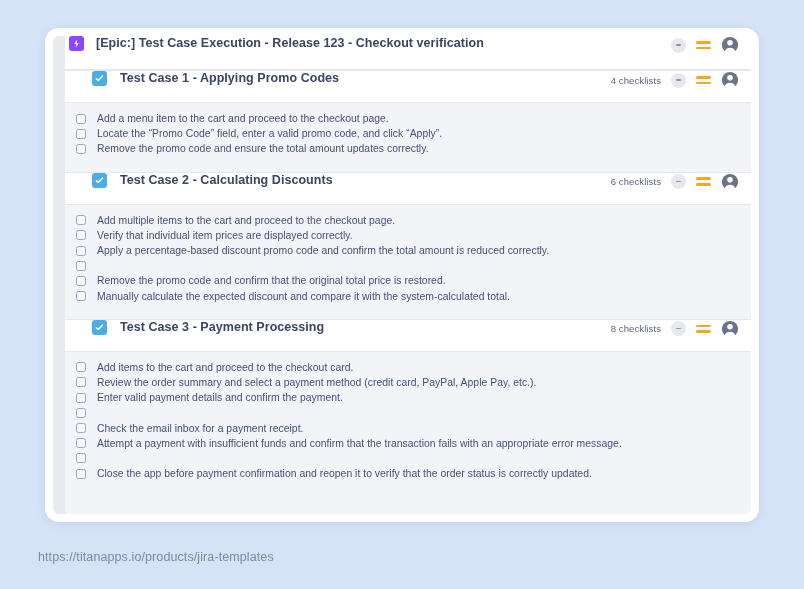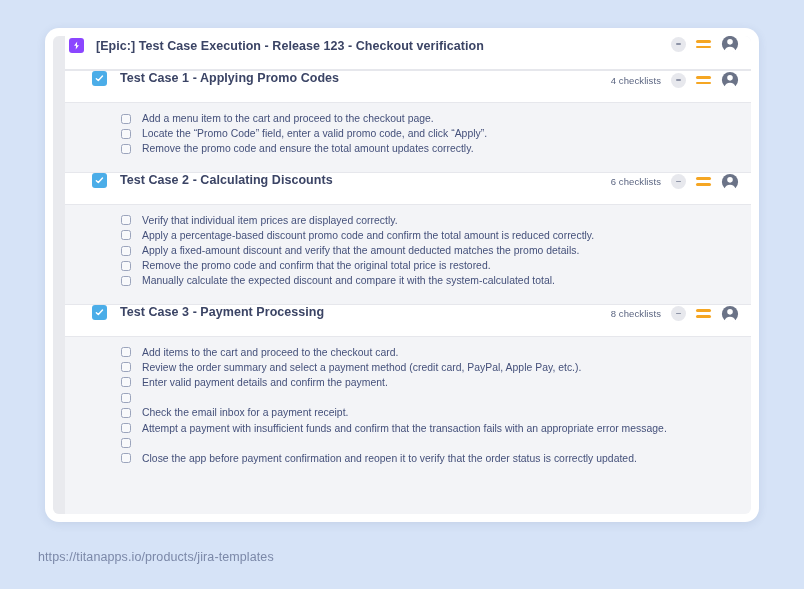--- a/index.html
+++ b/index.html
@@ -50,25 +50,25 @@
   }
 
   .rows {
     position: relative;
     z-index: 2;
   }
 
   
   .epic-row {
     display: flex;
-    align-items: flex-end;
+    align-items: flex-start;
     height: 34px;
     background: #ffffff;
     border-bottom: 1px solid #e6e7ec;
-    padding: 0 12px 16px 12px;
+    padding: 0 12px 0 12px;
     box-sizing: border-box;
   }
   .epic-icon {
     width: 15px;
     height: 15px;
     border-radius: 3px;
     background: #8b46ff;
     margin-left: 4px;
     margin-right: 12px;
     flex: 0 0 auto;
@@ -175,21 +175,21 @@
 
   
   .items-block {
     background: #f3f4f7;
     padding: 8px 0 8px 0;
   }
   .item {
     display: flex;
     align-items: center;
     height: 15.2px;
-    padding-left: 68px;
+    padding-left: 23px;
   }
   .item-checkbox {
     width: 10px;
     height: 10px;
     border: 1.3px solid #9ba4bc;
     border-radius: 2.5px;
     background: #f8f9fb;
     box-sizing: border-box;
     margin-right: 11px;
     flex: 0 0 auto;
@@ -315,29 +315,32 @@
               <circle cx="10" cy="7.6" r="3.1" fill="#ffffff"></circle>
               <path d="M3.9 17.6 a6.4 6.4 0 0 1 12.2 0 A9 9 0 0 1 3.9 17.6Z" fill="#ffffff"></path>
             </svg>
           </span>
         </span>
       </div>
 
       <div class="items-block">
         <div class="item">
           <span class="item-checkbox"></span>
+          <span class="item-text">Add multiple items to the cart and proceed to the checkout page.</span>
+        </div>
+        <div class="item">
+          <span class="item-checkbox"></span>
           <span class="item-text">Verify that individual item prices are displayed correctly.</span>
         </div>
         <div class="item">
           <span class="item-checkbox"></span>
           <span class="item-text">Apply a percentage-based discount promo code and confirm the total amount is reduced correctly.</span>
         </div>
         <div class="item">
           <span class="item-checkbox"></span>
-          <span class="item-text">Apply a fixed-amount discount and verify that the amount deducted matches the promo details.</span>
         </div>
         <div class="item">
           <span class="item-checkbox"></span>
           <span class="item-text">Remove the promo code and confirm that the original total price is restored.</span>
         </div>
         <div class="item">
           <span class="item-checkbox"></span>
           <span class="item-text">Manually calculate the expected discount and compare it with the system-calculated total.</span>
         </div>
       </div>

